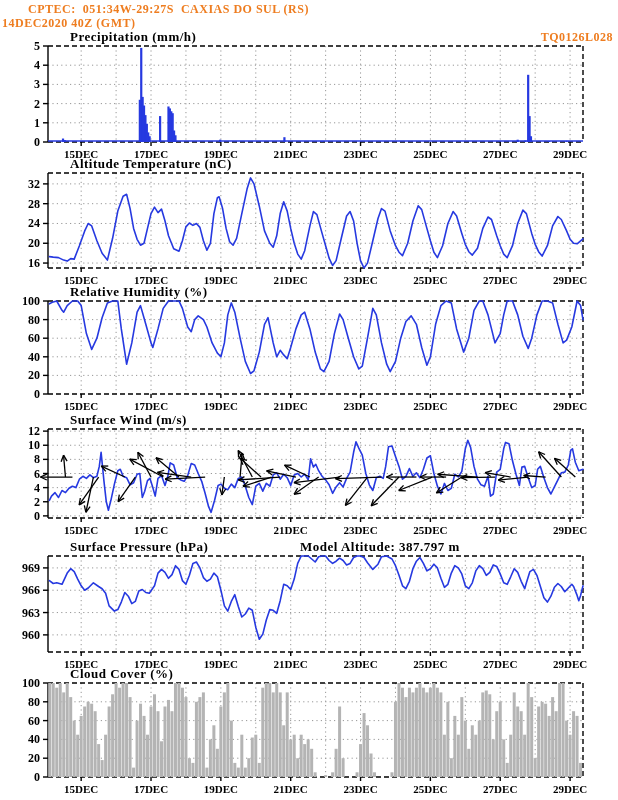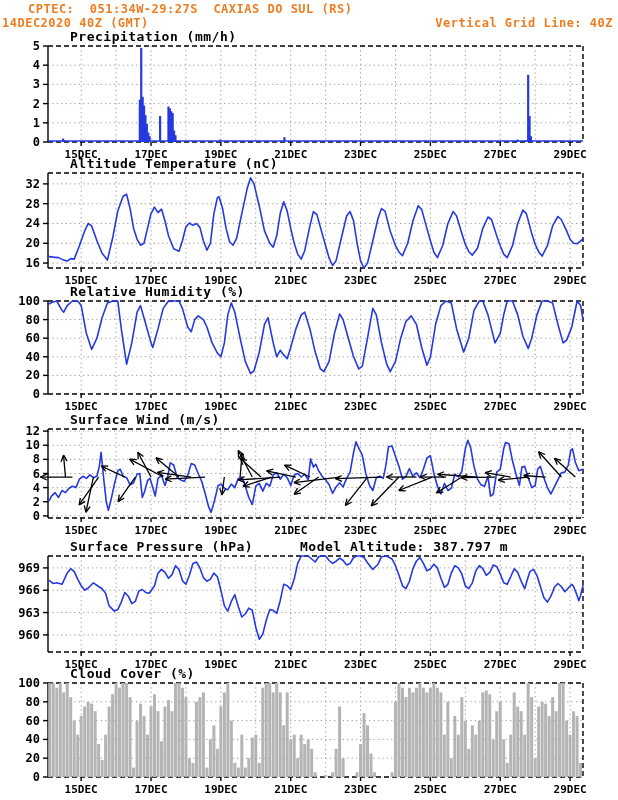--- a/index.html
+++ b/index.html
@@ -1,29 +1,29 @@
 <!DOCTYPE html>
 <html><head>
 <meta charset="utf-8">
 <style>
   html,body{margin:0;padding:0;background:#ffffff;}
   body{font-family:"DejaVu Sans Mono","Liberation Mono",monospace;font-weight:bold;}
-  #page{position:relative;width:618px;height:800px;background:#fff;overflow:hidden;}
+  #page{position:relative;width:618px;height:800px;background:#fff;overflow:hidden;font-family:Liberation Serif, serif;}
   .hdr{position:absolute;color:#ee7d20;font-size:12px;letter-spacing:0.5px;white-space:pre;}
   .title{position:absolute;color:#000000;font-size:13px;letter-spacing:0.5px;white-space:pre;}
   .rt{text-align:right;right:5px;}
   #plot-svg{position:absolute;left:0;top:0;}
 </style>
 </head>
 <body>
 
 <div id="page">
   <div class="hdr" style="left:28px;top:2px;">CPTEC:  051:34W-29:27S  CAXIAS DO SUL (RS)</div>
   <div class="hdr" style="left:2px;top:16px;">14DEC2020 40Z (GMT)</div>
-  <div class="hdr rt" style="top:16px;width:610px;">Vertical Grid Line: 40Z</div>
+  <div class="hdr rt" style="top:30px;width:610px;">TQ0126L028</div>
 
   <div class="title" style="left:70px;top:29px;">Precipitation (mm/h)</div>
   <div class="title" style="left:70px;top:156px;">Altitude Temperature (nC)</div>
   <div class="title" style="left:70px;top:284px;">Relative Humidity (%)</div>
   <div class="title" style="left:70px;top:412px;">Surface Wind (m/s)</div>
   <div class="title" style="left:70px;top:539px;">Surface Pressure (hPa)</div>
   <div class="title" style="left:300px;top:539px;">Model Altitude: 387.797 m</div>
   <div class="title" style="left:70px;top:666px;">Cloud Cover (%)</div>
 
   <svg id="plot-svg" width="618" height="800">

